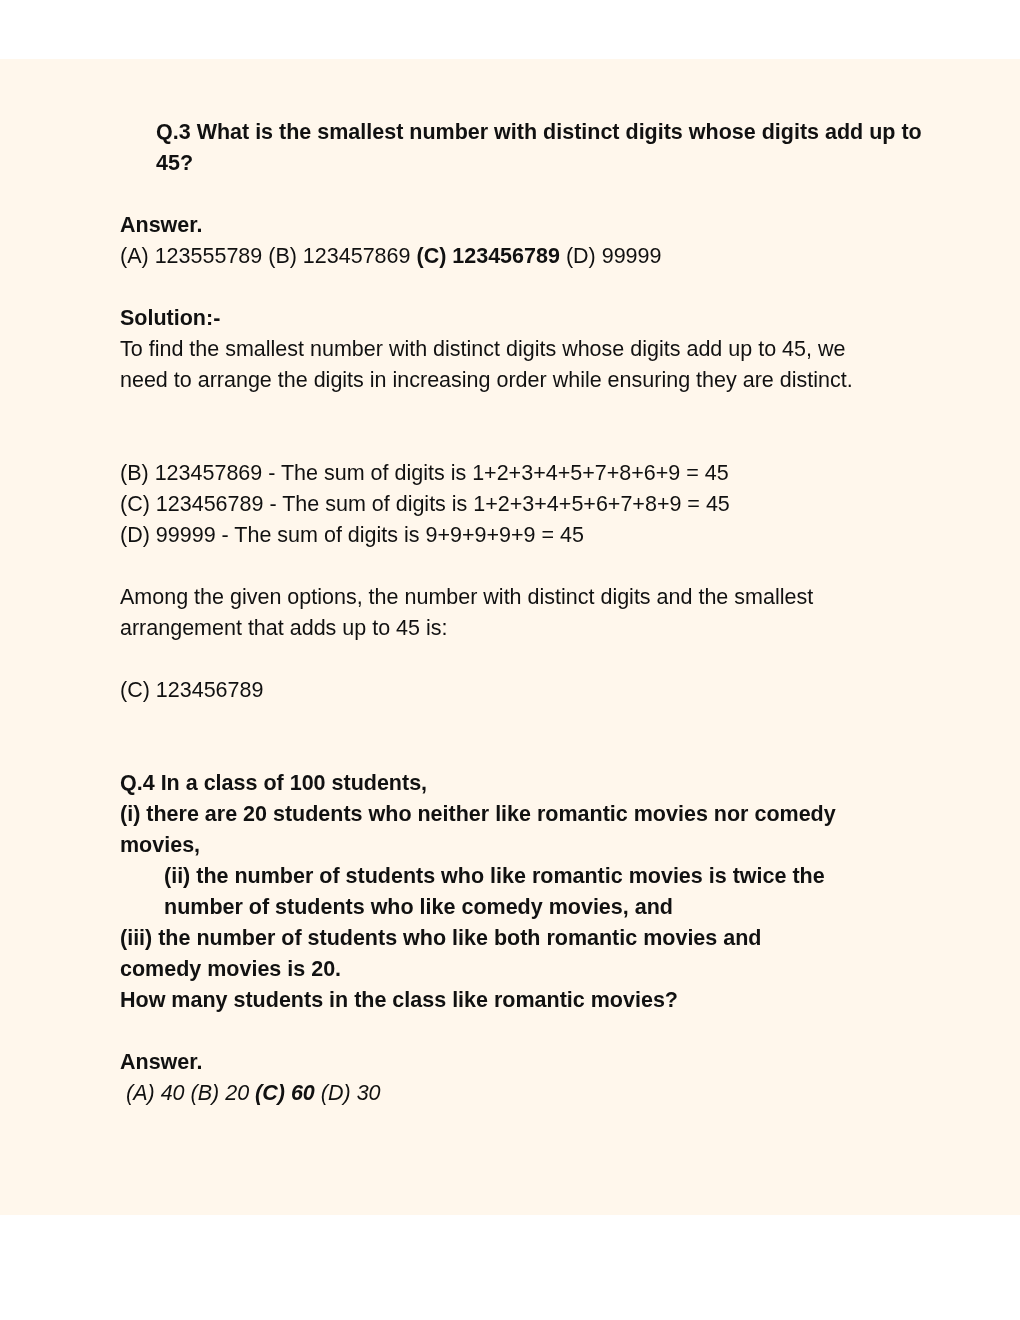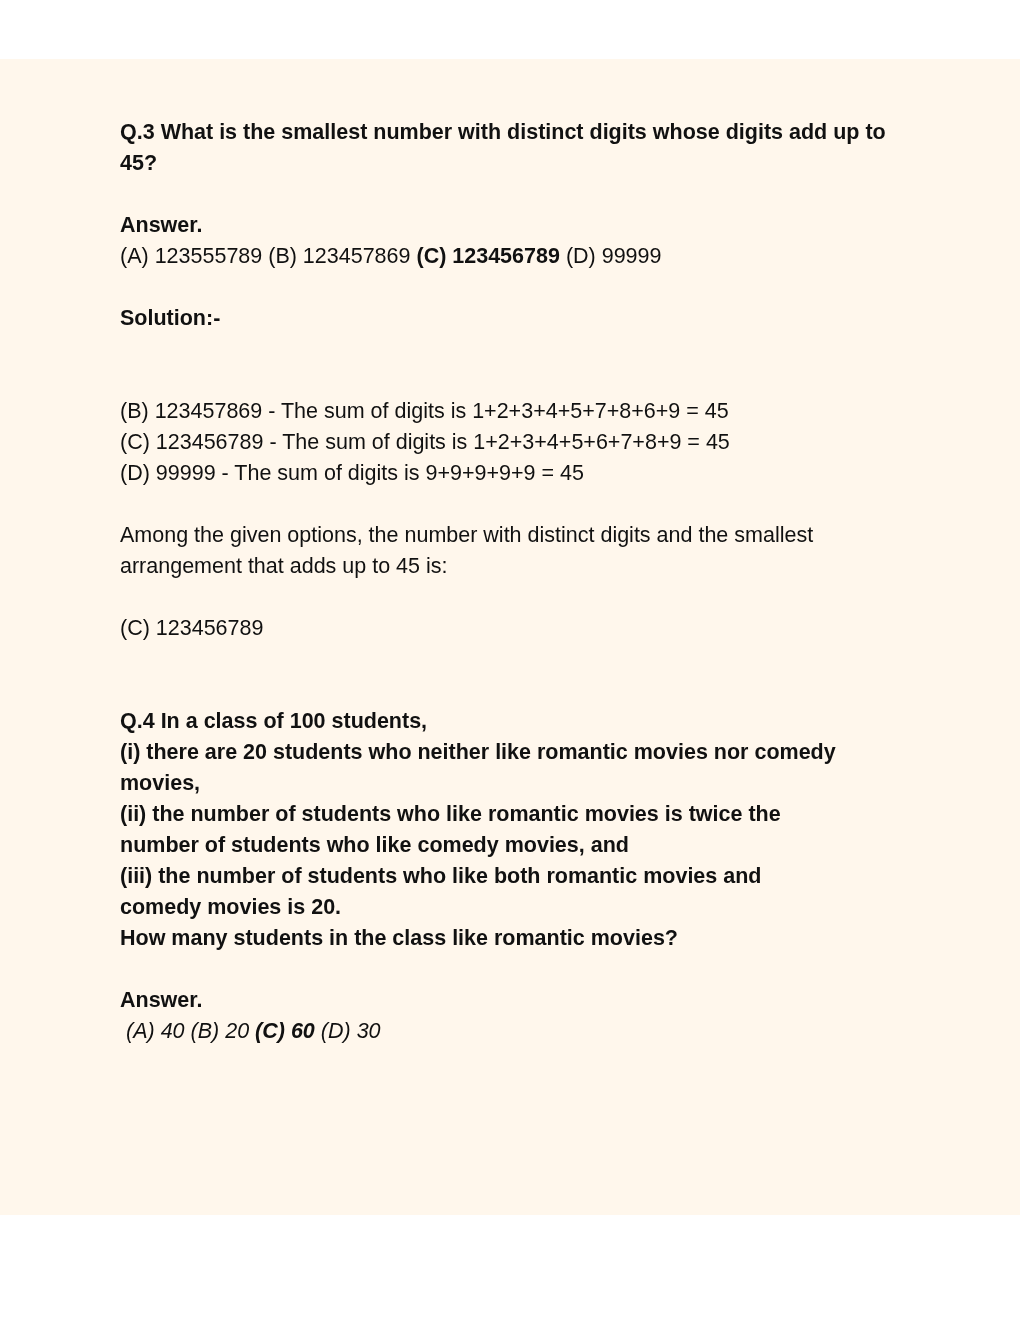--- a/index.html
+++ b/index.html
@@ -21,52 +21,53 @@
   .blank { height: 31px; }
   .ind { padding-left: 6px; font-style: italic; }
 </style>
 </head>
 <body>
 
 <div class="panel"></div>
 
 <div class="content">
 
-  <div class="line wrap b" style="width:780px;">Q.3 What is the smallest number with distinct digits whose digits add up to 45?</div>
+  <div class="line wrap b" style="width:780px;margin-left:36px;">Q.3 What is the smallest number with distinct digits whose digits add up to 45?</div>
   <div class="blank"></div>
 
   <div class="line b">Answer.</div>
   <div class="line">
     <span>(A) 123555789</span>
     <span>(B) 123457869</span>
     <span class="b">(C) 123456789</span>
     <span>(D) 99999</span>
   </div>
   <div class="blank"></div>
 
   <div class="line b">Solution:-</div>
+  <div class="line wrap" style="width:760px;">To find the smallest number with distinct digits whose digits add up to 45, we need to arrange the digits in increasing order while ensuring they are distinct.</div>
   <div class="blank"></div>
 
   <div class="blank"></div>
 
   <div class="line">(B) 123457869 - The sum of digits is 1+2+3+4+5+7+8+6+9 = 45</div>
   <div class="line">(C) 123456789 - The sum of digits is 1+2+3+4+5+6+7+8+9 = 45</div>
   <div class="line">(D) 99999 - The sum of digits is 9+9+9+9+9 = 45</div>
   <div class="blank"></div>
 
   <div class="line wrap" style="width:765px;">Among the given options, the number with distinct digits and the smallest arrangement that adds up to 45 is:</div>
   <div class="blank"></div>
 
   <div class="line">(C) 123456789</div>
   <div class="blank"></div>
   <div class="blank"></div>
 
   <div class="line b">Q.4 In a class of 100 students,</div>
   <div class="line wrap b" style="width:785px;">(i) there are 20 students who neither like romantic movies nor comedy movies,</div>
-  <div class="line wrap b" style="width:730px;">(ii) the number of students who like romantic movies is twice the number of students who like comedy movies, and</div>
+  <div class="line wrap b" style="width:730px;margin-left:44px;">(ii) the number of students who like romantic movies is twice the number of students who like comedy movies, and</div>
   <div class="line wrap b" style="width:710px;">(iii) the number of students who like both romantic movies and comedy movies is 20.</div>
   <div class="line b">How many students in the class like romantic movies?</div>
   <div class="blank"></div>
 
   <div class="line b">Answer.</div>
   <div class="line ind">
     <span>(A) 40</span>
     <span>(B) 20</span>
     <span class="b">(C) 60</span>
     <span>(D) 30</span>

